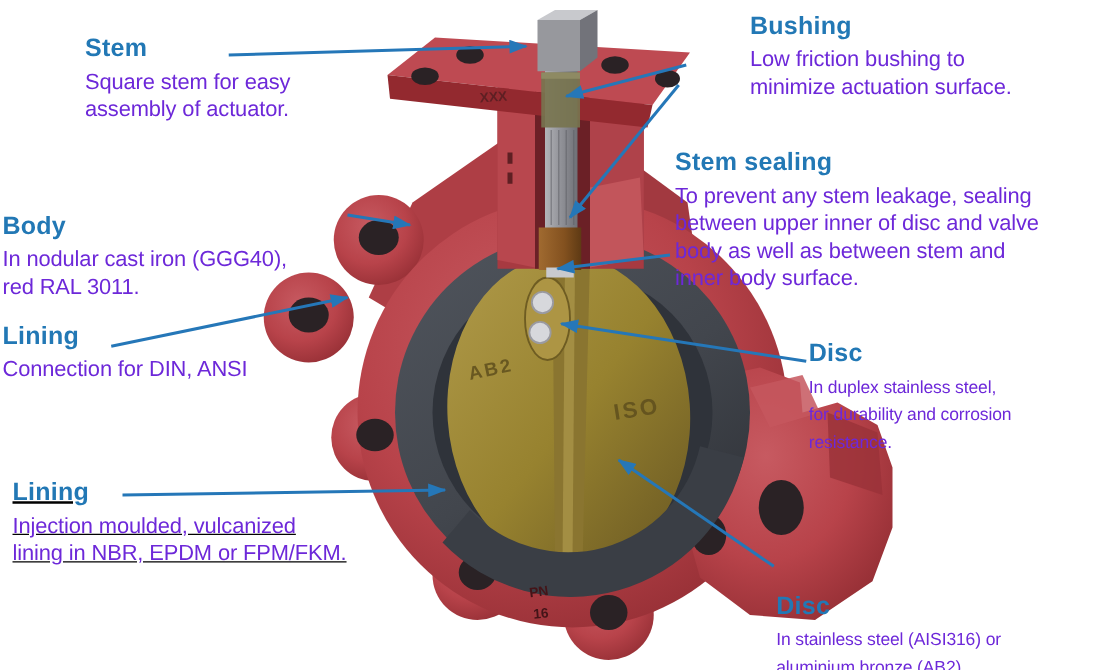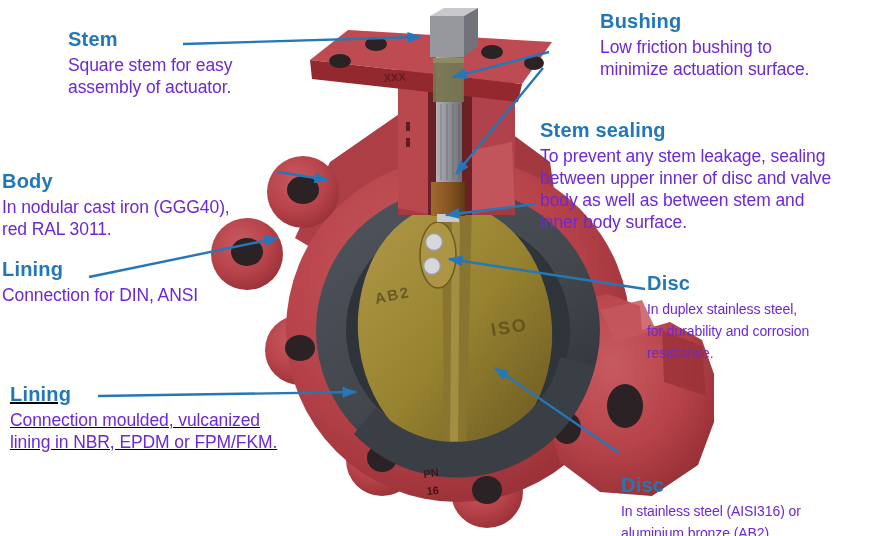--- a/index.html
+++ b/index.html
@@ -175,21 +175,21 @@
     <div class="line">red RAL 3011.</div>
   </div>
 
   <div class="callout" style="left:2px;top:258px;">
     <h3>Lining</h3>
     <div class="line">Connection for DIN, ANSI</div>
   </div>
 
   <div class="callout" style="left:10px;top:383px;text-decoration:underline;">
     <h3>Lining</h3>
-    <div class="line">Connection moulded, vulcanized</div>
+    <div class="line">Injection moulded, vulcanized</div>
     <div class="line">lining in NBR, EPDM or FPM/FKM.</div>
   </div>
 
   <div class="callout" style="left:556px;top:10px;margin-left:44px;">
     <h3>Bushing</h3>
     <div class="line">Low friction bushing to</div>
     <div class="line">minimize actuation surface.</div>
   </div>
 
   <div class="callout" style="left:540px;top:119px;">

